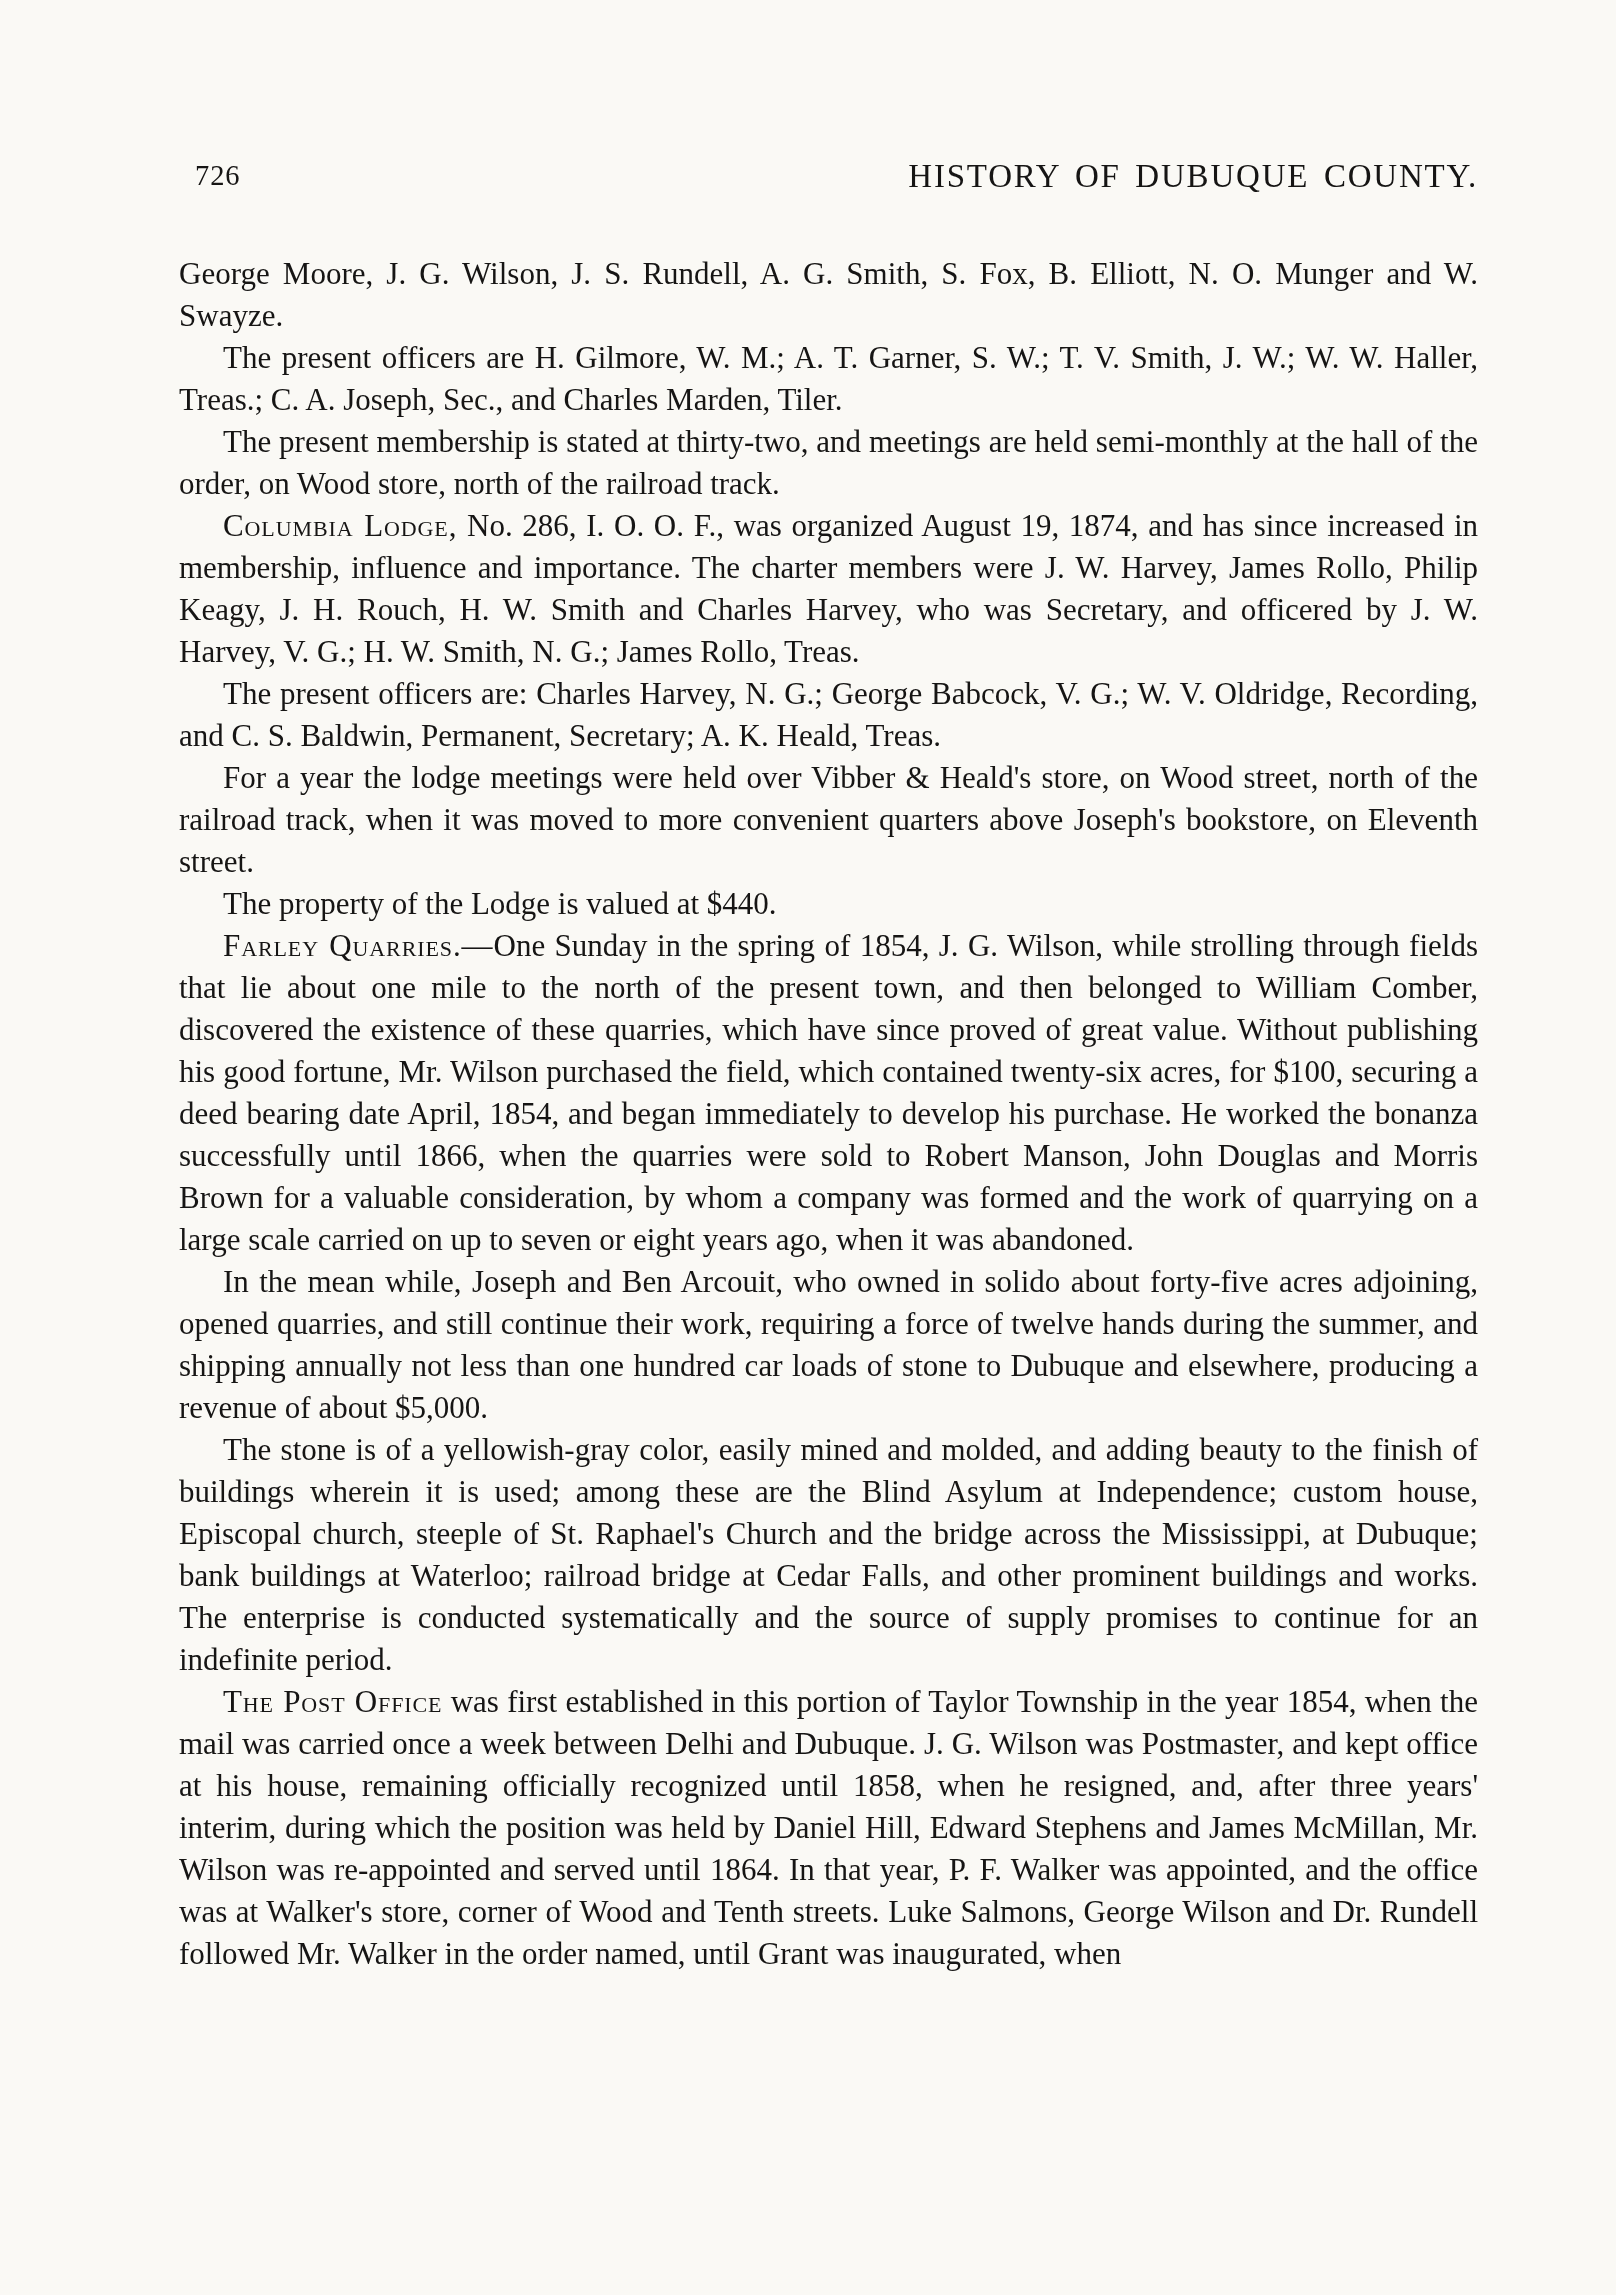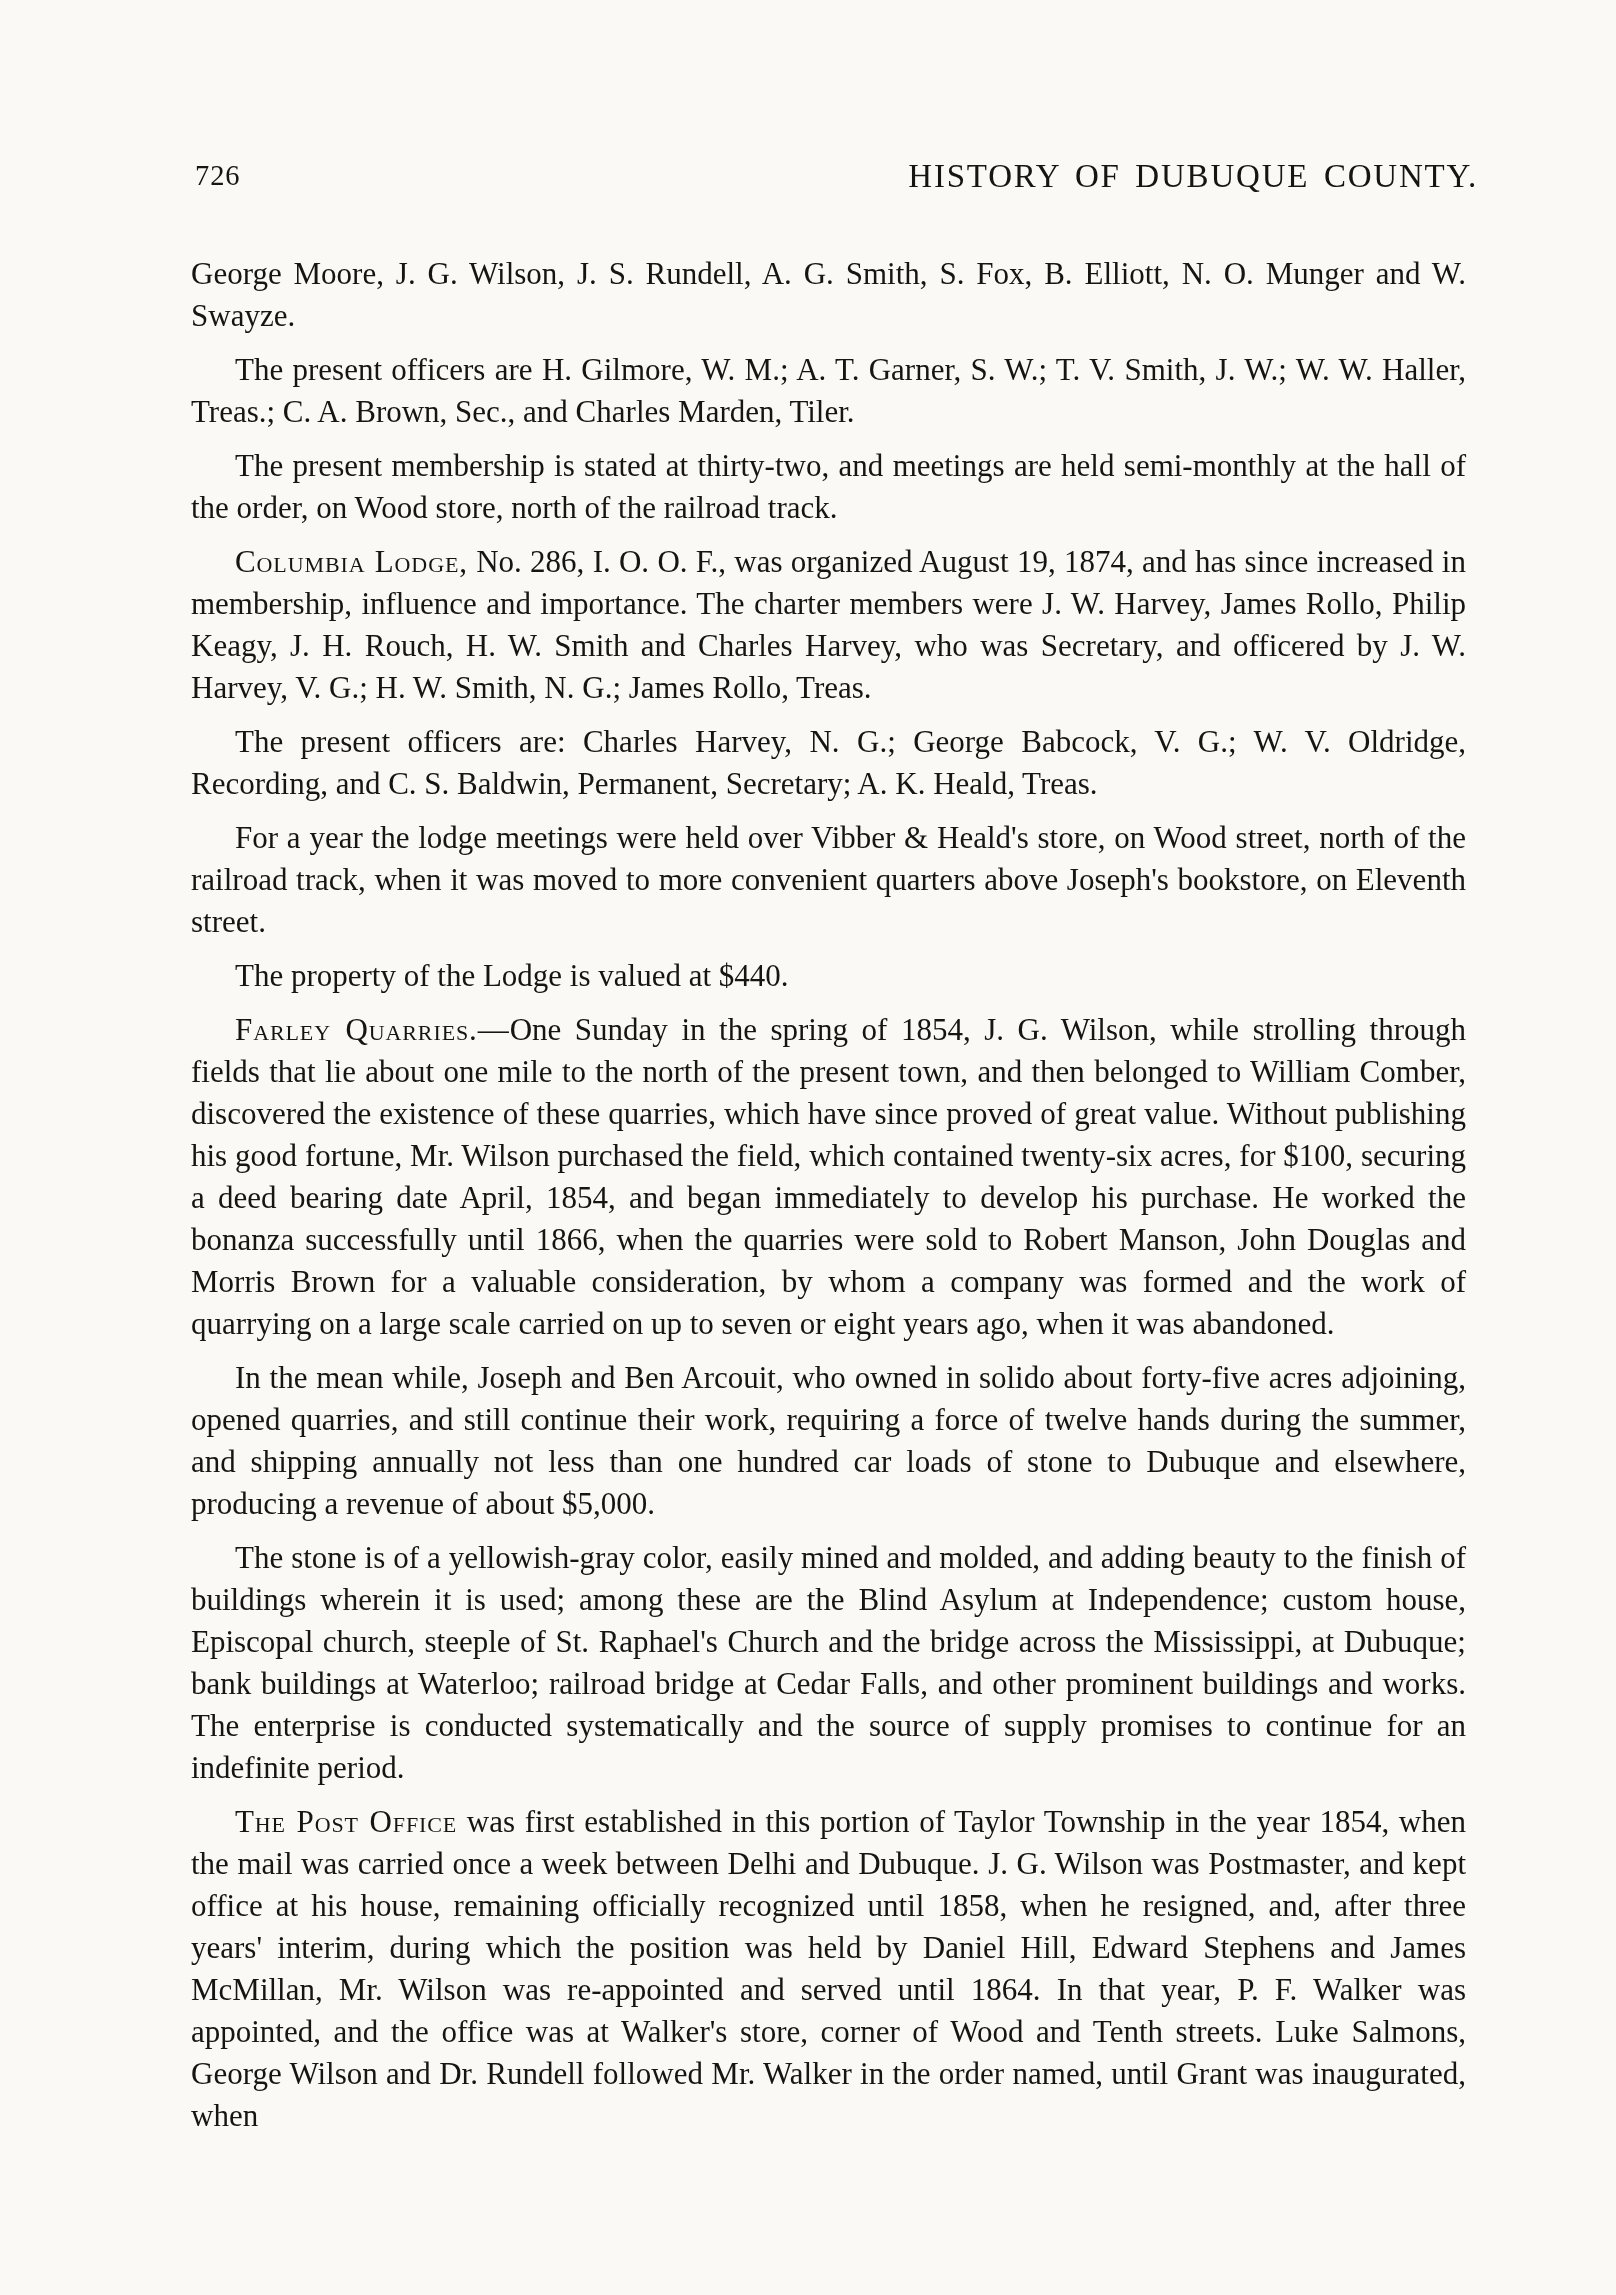--- a/index.html
+++ b/index.html
@@ -38,21 +38,21 @@
     font-size: 33px;
     letter-spacing: 1.8px;
     word-spacing: 4.6px;
   }
   .body-text {
     font-size: 31px;
     line-height: 42px;
     text-align: justify;
   }
   .body-text p {
-    margin: 12px;
+    margin: 0;
     padding: 0;
     text-indent: 44px;
   }
   .body-text p.flush {
     text-indent: 0;
   }
   .sc {
     font-variant: small-caps;
     letter-spacing: 0.9px;
   }
@@ -64,21 +64,21 @@
 
   <div class="running-head">
     <span class="page-number">726</span>
     <div class="head-title">HISTORY OF DUBUQUE COUNTY.</div>
   </div>
 
   <div class="body-text">
 
     <p class="flush"><span>George Moore, J. G. Wilson, J. S. Rundell, A. G. Smith, S. Fox, B. Elliott, N. O. Munger and W. Swayze.</span></p>
 
-    <p><span>The present officers are H. Gilmore, W. M.; A. T. Garner, S. W.; T. V. Smith, J. W.; W. W. Haller, Treas.; C. A. Brown, Sec., and Charles Marden, Tiler.</span></p>
+    <p><span>The present officers are H. Gilmore, W. M.; A. T. Garner, S. W.; T. V. Smith, J. W.; W. W. Haller, Treas.; C. A. Joseph, Sec., and Charles Marden, Tiler.</span></p>
 
     <p><span>The present membership is stated at thirty-two, and meetings are held semi-monthly at the hall of the order, on Wood store, north of the railroad track.</span></p>
 
     <p><span class="sc">Columbia Lodge,</span><span> No. 286, I. O. O. F., was organized August 19, 1874, and has since increased in membership, influence and importance.  The charter members were J. W. Harvey, James Rollo, Philip Keagy, J. H. Rouch, H. W. Smith and Charles Harvey, who was Secretary, and officered by J. W. Harvey, V. G.; H. W. Smith, N. G.; James Rollo, Treas.</span></p>
 
     <p><span>The present officers are:  Charles Harvey, N. G.; George Babcock, V. G.; W. V. Oldridge, Recording, and C. S. Baldwin, Permanent, Secretary; A. K. Heald, Treas.</span></p>
 
     <p><span>For a year the lodge meetings were held over Vibber &amp; Heald's store, on Wood street, north of the railroad track, when it was moved to more convenient quarters above Joseph's bookstore, on Eleventh street.</span></p>
 
     <p><span>The property of the Lodge is valued at $440.</span></p>

